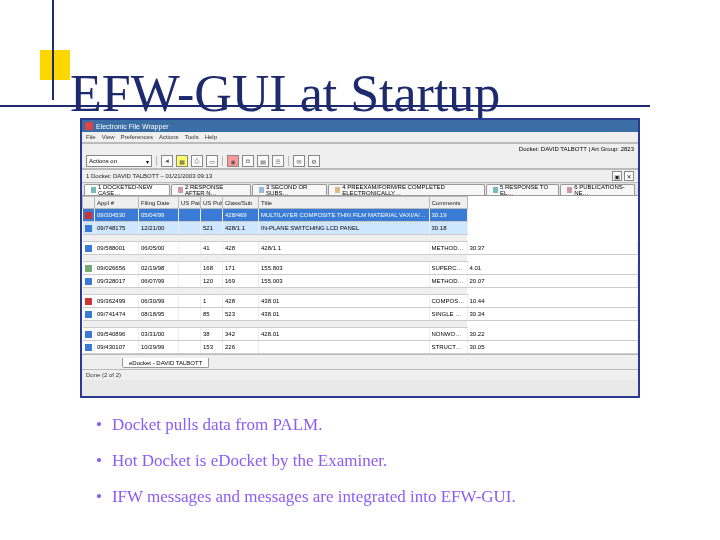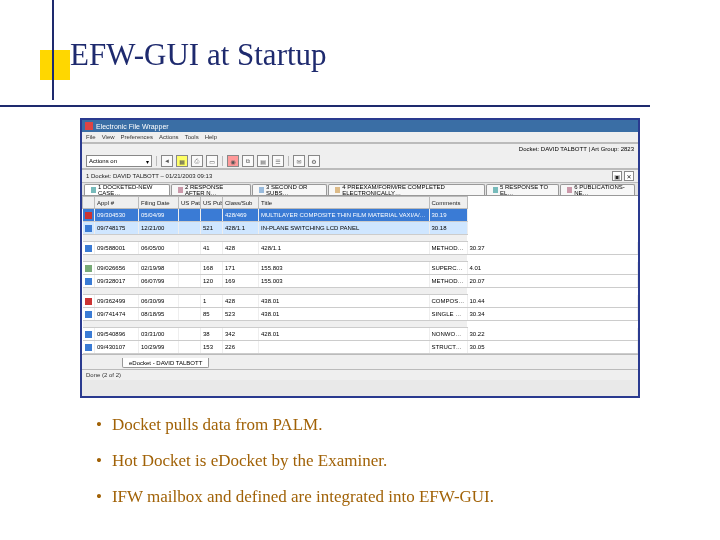--- a/index.html
+++ b/index.html
@@ -1,20 +1,20 @@
 <!DOCTYPE html>
 <html><head>
 <meta charset="utf-8">
 <style>
   html,body{margin:0;padding:0;width:720px;height:540px;background:#fff;font-family:"Times New Roman",Times,serif;overflow:hidden}
   .slide{position:relative;width:720px;height:540px;box-sizing:border-box}
   .decor-yellow{position:absolute;left:40px;top:50px;width:30px;height:30px;background:#ffd700}
   .decor-hline{position:absolute;left:0;top:105px;width:650px;height:2px;background:#1e2a6e}
   .decor-vline{position:absolute;left:52px;top:0;width:2px;height:100px;background:#1e2a6e}
-  .title{position:absolute;left:70px;top:37px;font-size:31px;color:#1e2a6e}
+  .title{position:absolute;left:70px;top:64px;font-size:52px;color:#1e2a6e}
   .shot{position:absolute;left:80px;top:118px;width:560px;height:280px;border:2px solid #2a3a8f;background:#e9e9e9;font-family:Tahoma,Arial,sans-serif;font-size:7px;color:#000;box-sizing:border-box}
   .win-title{height:12px;background:linear-gradient(#3a6ea5,#3a6ea5);color:#fff;display:flex;align-items:center;padding:0 3px;font-size:7px}
   .win-title .dot{width:8px;height:8px;background:#d44;margin-right:3px;display:inline-block}
   .menubar{height:10px;background:#efefef;border-bottom:1px solid #bbb;display:flex;gap:6px;padding:0 4px;align-items:center;font-size:6px;color:#333}
   .statusbar{height:10px;background:#efefef;border-top:1px solid #bbb;display:flex;justify-content:flex-end;align-items:center;padding:0 4px;font-size:6px;color:#000}
   .toolbar{height:14px;background:#efefef;border-bottom:1px solid #bbb;display:flex;align-items:center;padding:0 4px;gap:3px}
   .toolbar .sel{width:60px;height:10px;background:#fff;border:1px solid #888;font-size:6px;display:flex;align-items:center;padding:0 2px;justify-content:space-between}
   .toolbar .ico{width:10px;height:10px;border:1px solid #888;background:#fafafa;display:flex;align-items:center;justify-content:center;font-size:6px;color:#555}
   .toolbar .ico.y{background:#ff6}
   .toolbar .ico.r{background:#f99}
@@ -40,21 +40,21 @@
   .pico.person{background:#3a7bd5}
   .pico.flag{background:#c33}
   .pico.doc{background:#7a7}
   .blank{background:#efefef}
   .gridtbl tr.blank td{background:#efefef;border-right:none}
   .bottom-tabstrip{height:12px;background:#efefef;display:flex;align-items:center;padding:2px 40px 0 40px;border-top:1px solid #bbb}
   .btab{height:9px;padding:0 6px;border:1px solid #999;border-top:none;background:#fff;font-size:6px;display:flex;align-items:center;border-radius:0 0 2px 2px}
   .footer{height:10px;background:#efefef;border-top:1px solid #bbb;font-size:6px;padding:0 4px;display:flex;align-items:center;color:#333}
   .bullets{position:absolute;left:96px;top:415px;width:560px}
   .bullets ul{margin:0;padding:0;list-style:none}
-  .bullets li{font-size:17px;color:#a16207;margin:0 0 16px 0;display:flex;align-items:center}
+  .bullets li{font-size:17px;color:#8b5cf6;margin:0 0 16px 0;display:flex;align-items:center}
   .bullets li::before{content:"•";margin-right:10px}
 </style>
 </head>
 <body>
 
 <div class="slide">
   <div class="decor-yellow"></div>
   <div class="decor-vline"></div>
   <div class="decor-hline"></div>
   <div class="title">EFW-GUI at Startup</div>
@@ -276,17 +276,17 @@
 
   <div class="bullets">
     <ul>
       <li>
           <span>Docket pulls data from PALM.</span>
         </li>
       <li>
           <span>Hot Docket is eDocket by the Examiner.</span>
         </li>
       <li>
-          <span>IFW mailbox and defined are integrated into EFW-GUI.</span>
+          <span>IFW messages and messages are integrated into EFW-GUI.</span>
         </li>
     </ul>
   </div>
 </div>
 
 </body></html>

